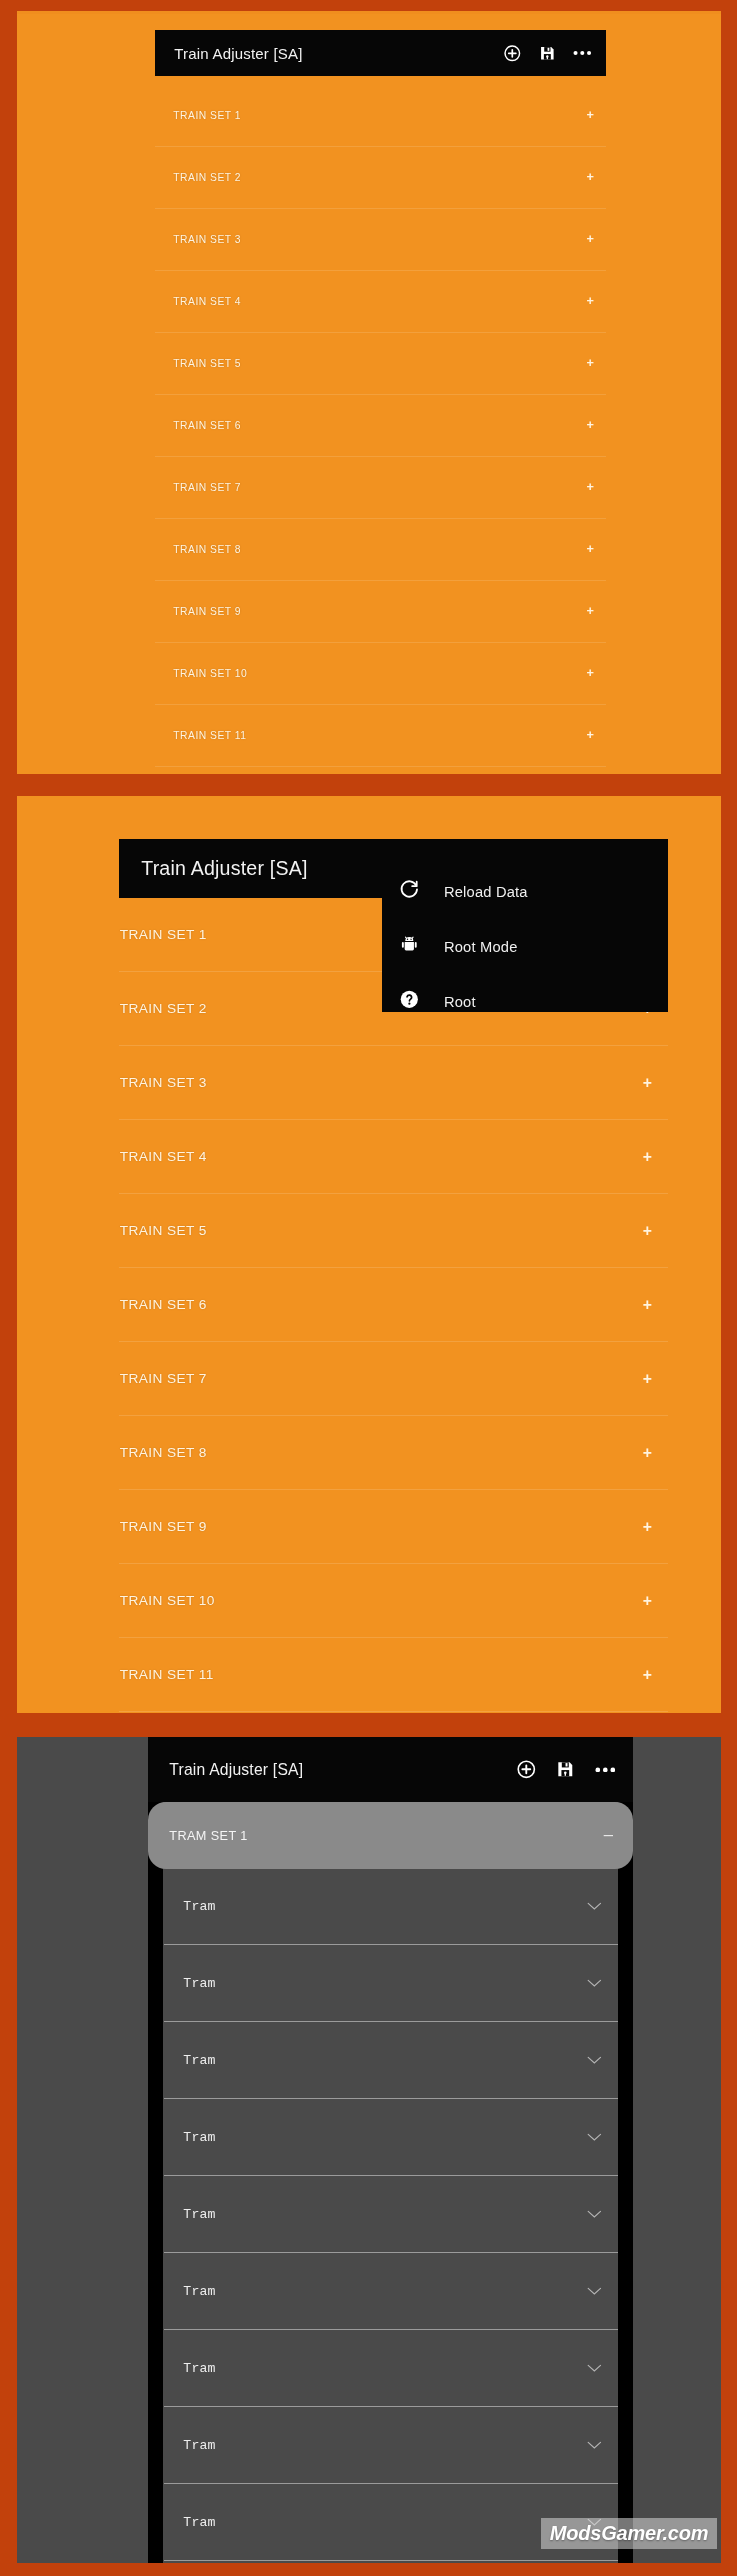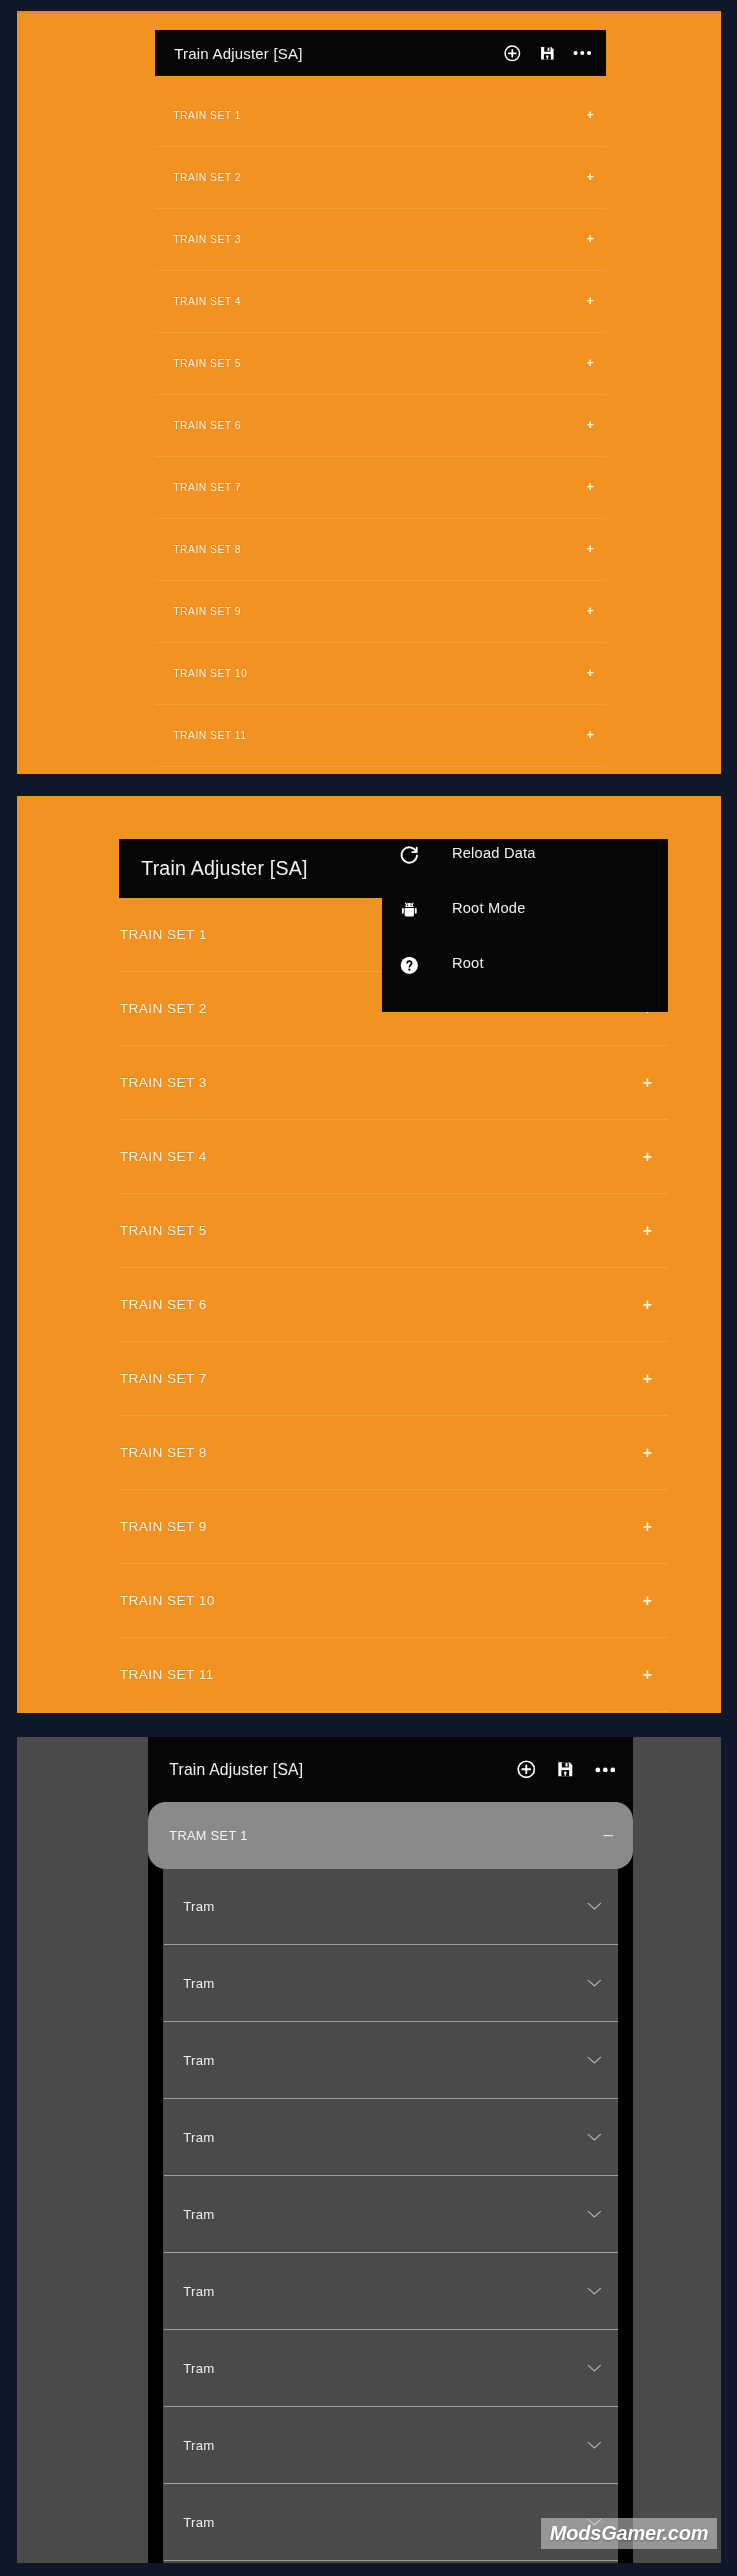--- a/index.html
+++ b/index.html
@@ -7,21 +7,21 @@
     width: 737px;
     height: 2576px;
     background: #ffffff;
     font-family: "Liberation Sans", sans-serif;
     overflow: hidden;
   }
   .page {
     position: relative;
     width: 737px;
     height: 2576px;
-    background: #0f172a;
+    background: #c2410c;
   }
 
   
   .panel {
     position: absolute;
     overflow: hidden;
   }
 
   
   #panel1 {
@@ -112,23 +112,23 @@
     top: 43px;
     width: 286px;
     height: 173px;
     background: #060606;
     padding: 5.9px 0 0 0;
     z-index: 5;
   }
   #panel2 .menu .mi {
     height: 55px;
     display: flex;
-    align-items: flex-start;
+    align-items: flex-end;
     padding-left: 17.6px;
-    gap: 32px;
+    gap: 24px;
   }
   #panel2 .menu .mi .mlbl {
     color: #f0f0f0;
     font-size: 14.7px;
     letter-spacing: 0.2px;
     white-space: nowrap;
   }
   #panel2 .list {
     position: absolute;
     left: 102px;
@@ -227,20 +227,21 @@
   #panel3 .setrow .minus {
     color: #eaeaea;
     font-size: 16.7px;
     line-height: 1;
   }
   #panel3 .list {
     position: absolute;
     left: 147px;
     top: 131px;
     width: 454px;
+    font-family: Liberation Mono, monospace;
   }
   #panel3 .trow {
     height: 77px;
     background: #4A4A4A;
     display: flex;
     align-items: center;
     padding: 0 15.7px 0 19.6px;
     border-bottom: 1px solid #9b9b9b;
   }
   #panel3 .trow .lbl {

